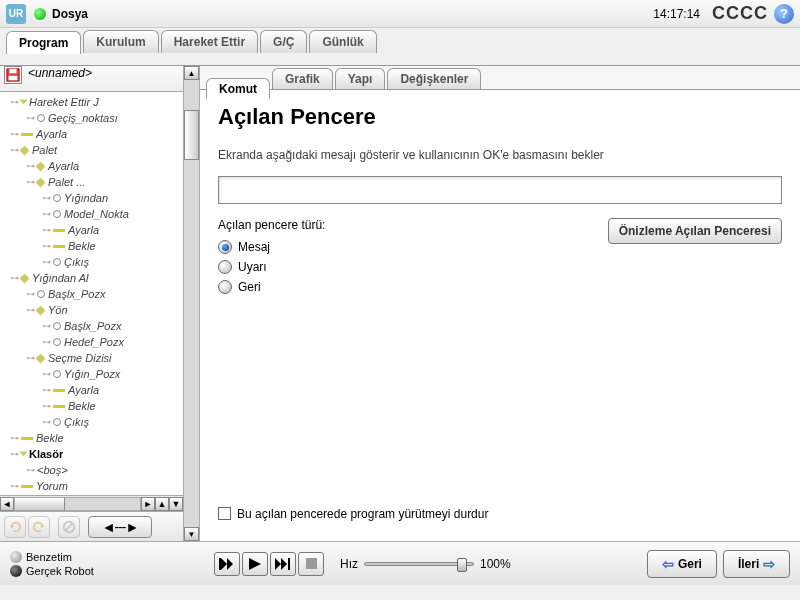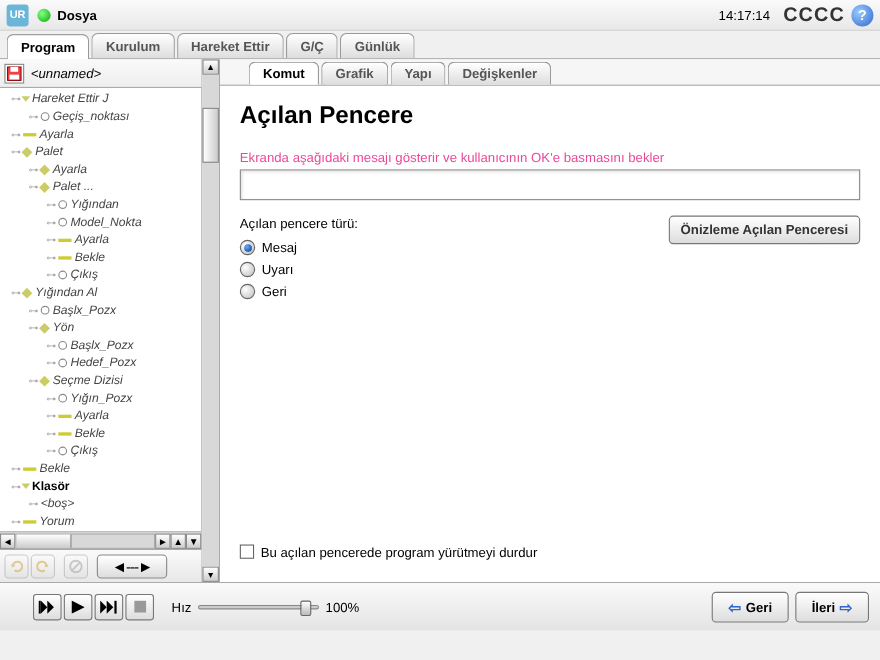--- a/index.html
+++ b/index.html
@@ -4,28 +4,28 @@
 <style>
 * { box-sizing: border-box; margin: 0; padding: 0; font-family: Arial, sans-serif; }
 body { width: 800px; height: 600px; background: #f0f0f0; overflow: hidden; font-size: 12px; }
 
 .topbar { height: 28px; background: linear-gradient(#fafafa,#e8e8e8); border-bottom: 1px solid #ccc; display: flex; align-items: center; padding: 0 6px; }
 .logo { width: 20px; height: 20px; background: #6bb5d8; border-radius: 3px; display: flex; align-items: center; justify-content: center; color: #fff; font-weight: bold; font-size: 10px; margin-right: 8px; }
 .status-dot { width: 12px; height: 12px; border-radius: 50%; background: radial-gradient(circle at 35% 35%, #8f8, #0a0); margin-right: 6px; }
 .spacer { flex: 1; }
 .help-icon { width: 20px; height: 20px; border-radius: 50%; background: radial-gradient(circle at 35% 35%, #9cf, #36c); color: #fff; font-weight: bold; display: flex; align-items: center; justify-content: center; font-size: 13px; margin-left: 6px; }
 
-.main-tabs { display: flex; padding: 2px 6px 0; background: #f0f0f0; border-bottom: 1px solid #999; }
+.main-tabs { display: flex; padding: 2px 6px 12px; background: #f0f0f0; border-bottom: 1px solid #999; }
 .mtab { padding: 4px 12px; border: 1px solid #999; border-bottom: none; border-radius: 6px 6px 0 0; background: linear-gradient(#fff,#ddd); margin-right: 2px; cursor: pointer; font-weight: bold; color: #555; }
 .mtab.active { background: #fff; color: #000; position: relative; top: 1px; }
 
 .content { display: flex; height: 475px; background: #fff; }
 
 .left-col { width: 184px; border-right: 1px solid #aaa; display: flex; flex-direction: column; }
-.filebar { height: 26px; border-bottom: 1px solid #aaa; display: flex; align-items: center; padding: 0 4px; background: linear-gradient(#fafafa,#eee); }
+.filebar { height: 26px; border-bottom: 1px solid #aaa; display: flex; padding: 0 4px; background: linear-gradient(#fafafa,#eee); }
 .save-icon { width: 18px; height: 18px; background: #fff; border: 1px solid #888; display: flex; align-items: center; justify-content: center; margin-right: 6px; }
 .save-icon svg { width: 14px; height: 14px; }
 .filename { font-style: italic; }
 .tree { flex: 1; overflow: auto; font-size: 11px; padding: 2px 0; position: relative; }
 .tree-row { white-space: nowrap; padding: 1px 4px; display: flex; align-items: center; height: 16px; }
 .tree-row .t-text { font-style: italic; color: #444; }
 .tree-row .t-text.bold { font-weight: bold; font-style: normal; color: #000; }
 .indent { display: inline-block; }
 .tri { width: 0; height: 0; border-left: 5px solid #cc6; border-top: 4px solid transparent; border-bottom: 4px solid transparent; display: inline-block; transform: rotate(90deg); margin-right: 3px; }
 .dot-open { width: 8px; height: 8px; border-radius: 50%; border: 1px solid #888; display:inline-block; margin-right:3px; background: #fff; }
@@ -42,25 +42,25 @@
 .arrows-wide { width: 64px; display: flex; align-items: center; justify-content: center; font-size: 14px; letter-spacing: -1px; }
 
 .mid-scroll { width: 16px; background: #e8e8e8; border-right: 1px solid #aaa; display: flex; flex-direction: column; }
 .mid-scroll .vbtn { height: 14px; border: 1px solid #888; background: linear-gradient(#fff,#ccc); display:flex;align-items:center;justify-content:center;font-size:8px; }
 .mid-scroll .vtrack { flex: 1; background: #d8d8d8; position: relative; }
 .mid-scroll .vthumb { position: absolute; top: 30px; left: 0; right: 0; height: 50px; background: linear-gradient(90deg,#fff,#ccc); border: 1px solid #888; }
 
 .right-col { flex: 1; display: flex; flex-direction: column; }
 .sub-tabs { display: flex; padding: 2px 6px 0; border-bottom: 1px solid #999; background: #f6f6f6; }
 .stab { padding: 3px 12px; border: 1px solid #999; border-bottom: none; border-radius: 6px 6px 0 0; background: linear-gradient(#fff,#ddd); margin-right: 2px; cursor: pointer; font-weight: bold; color: #555; font-size: 12px;}
-.stab.active { background: #fff; color: #000; position: relative; top: 0; margin-left: 20px; }
+.stab.active { background: #fff; color: #000; position: relative; top: 10px; }
 
 .panel { flex: 1; padding: 14px 18px; background: #fff; display: flex; flex-direction: column; }
 .panel h1 { font-size: 22px; font-weight: bold; margin-bottom: 18px; }
-.panel .desc { font-size: 12px; color: #ec4899; margin-bottom: 4px; }
+.panel .desc { font-size: 12px; color: #404040; margin-bottom: 14px; }
 .msg-input { width: 100%; height: 28px; border: 1px solid #888; background: #fff; box-shadow: inset 1px 1px 3px rgba(0,0,0,0.15); margin-bottom: 14px; padding: 4px; }
 .type-row { display: flex; align-items: flex-start; }
 .radios { flex: 1; }
 .radio-item { display: flex; align-items: center; margin-bottom: 6px; }
 .radio { width: 14px; height: 14px; border-radius: 50%; border: 1px solid #666; margin-right: 6px; background: radial-gradient(circle at 35% 35%,#fff,#bbb); display: flex; align-items: center; justify-content: center; }
 .radio.checked::after { content: ''; width: 7px; height: 7px; border-radius: 50%; background: radial-gradient(circle at 35% 35%, #6af, #038); }
 .preview-btn { padding: 5px 10px; border: 1px solid #777; border-radius: 4px; background: linear-gradient(#fff,#ddd); font-weight: bold; font-size: 12px; color: #333; }
 
 .halt-row { display: flex; align-items: flex-start; padding: 6px 0; border-top: 0; }
 .chk { width: 13px; height: 13px; border: 1px solid #666; background: #fff; margin-right: 6px; }
@@ -342,20 +342,30 @@
       <div style="flex:1"></div>
       <div class="halt-row">
         <span class="chk"></span>
         <span>Bu açılan pencerede program yürütmeyi durdur</span>
       </div>
     </div>
   </div>
 </div>
 
 <div class="bottom">
+  <div class="sim-col">
+    <div class="sim-row">
+        <span class="gray-dot"></span>
+        <span>Benzetim</span>
+      </div>
+    <div class="sim-row">
+        <span class="black-dot"></span>
+        <span>Gerçek Robot</span>
+      </div>
+  </div>
   <div class="transport">
     <div class="tpbtn">
         <svg width="16" height="12" viewBox="0 0 16 12">
           <rect x="0" y="0" width="2" height="12"></rect>
           <path d="M8 6 L2 0 V12 Z"></path>
           <path d="M16 6 L10 0 V12 Z" transform="translate(-2,0)"></path>
         </svg>
       </div>
     <div class="tpbtn">
         <svg width="12" height="12" viewBox="0 0 12 12">

